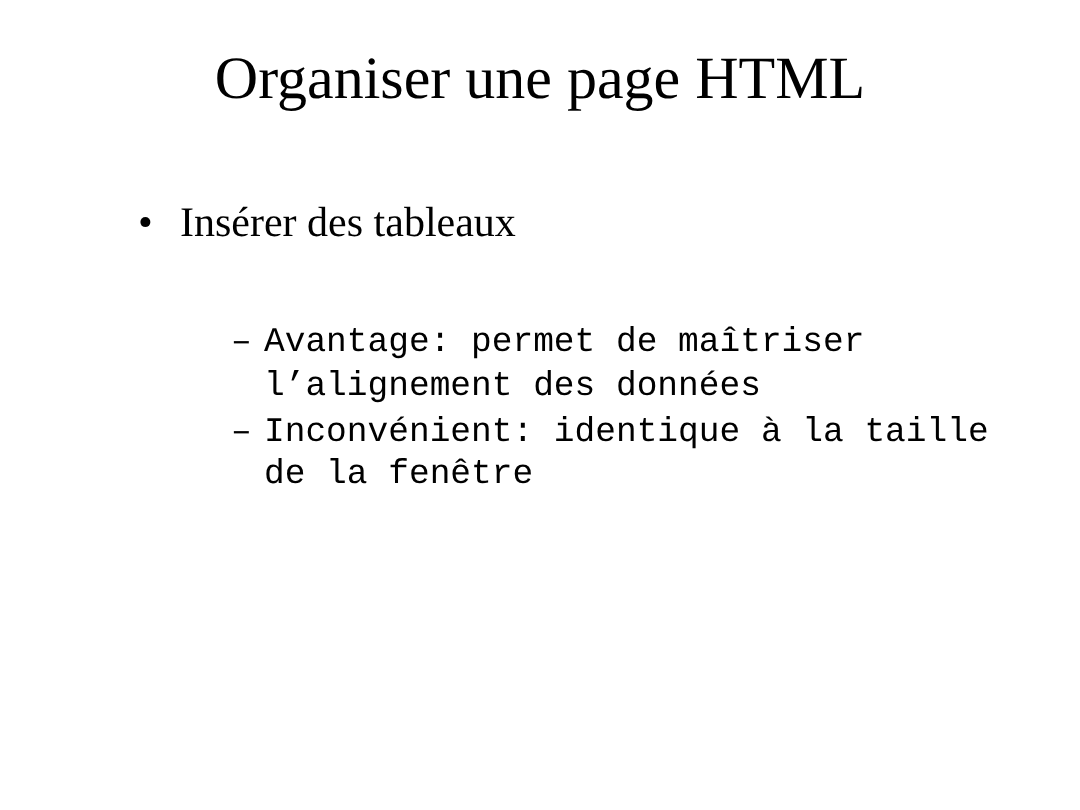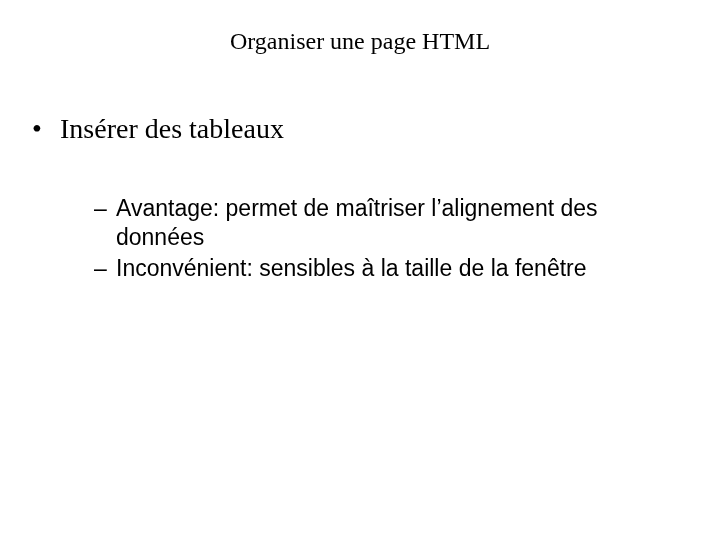--- a/index.html
+++ b/index.html
@@ -11,48 +11,48 @@
     font-family: "Times New Roman", Times, serif;
     color: #000000;
   }
   .slide {
     width: 720px;
     height: 540px;
     position: relative;
     box-sizing: border-box;
   }
   .title {
-    font-size: 24px;
+    font-size: 40px;
     text-align: center;
     padding-top: 28px;
     font-weight: 400;
   }
   .body {
-    padding-left: 32px;
+    padding-left: 92px;
     padding-right: 50px;
     padding-top: 56px;
   }
   .l1 {
     font-size: 28px;
     position: relative;
     padding-left: 28px;
     line-height: 1.25;
   }
   .l1::before {
     content: "•";
     position: absolute;
     left: 0;
     top: 0;
   }
   .l2-group {
     padding-left: 62px;
     padding-top: 48px;
   }
   .l2 {
-    font-family: Liberation Sans, sans-serif;
+    font-family: Liberation Mono, monospace;
     font-size: 23px;
     position: relative;
     padding-left: 22px;
     line-height: 1.25;
     margin-bottom: 2px;
   }
   .l2::before {
     content: "–";
     position: absolute;
     left: 0;
@@ -61,16 +61,16 @@
 </style>
 </head>
 <body>
 
 <div class="slide">
   <div class="title">Organiser une page HTML</div>
   <div class="body">
     <div class="l1">Insérer des tableaux</div>
     <div class="l2-group">
       <div class="l2">Avantage: permet de maîtriser l’alignement des données</div>
-      <div class="l2">Inconvénient: sensibles à la taille de la fenêtre</div>
+      <div class="l2">Inconvénient: identique à la taille de la fenêtre</div>
     </div>
   </div>
 </div>
 
 </body></html>

